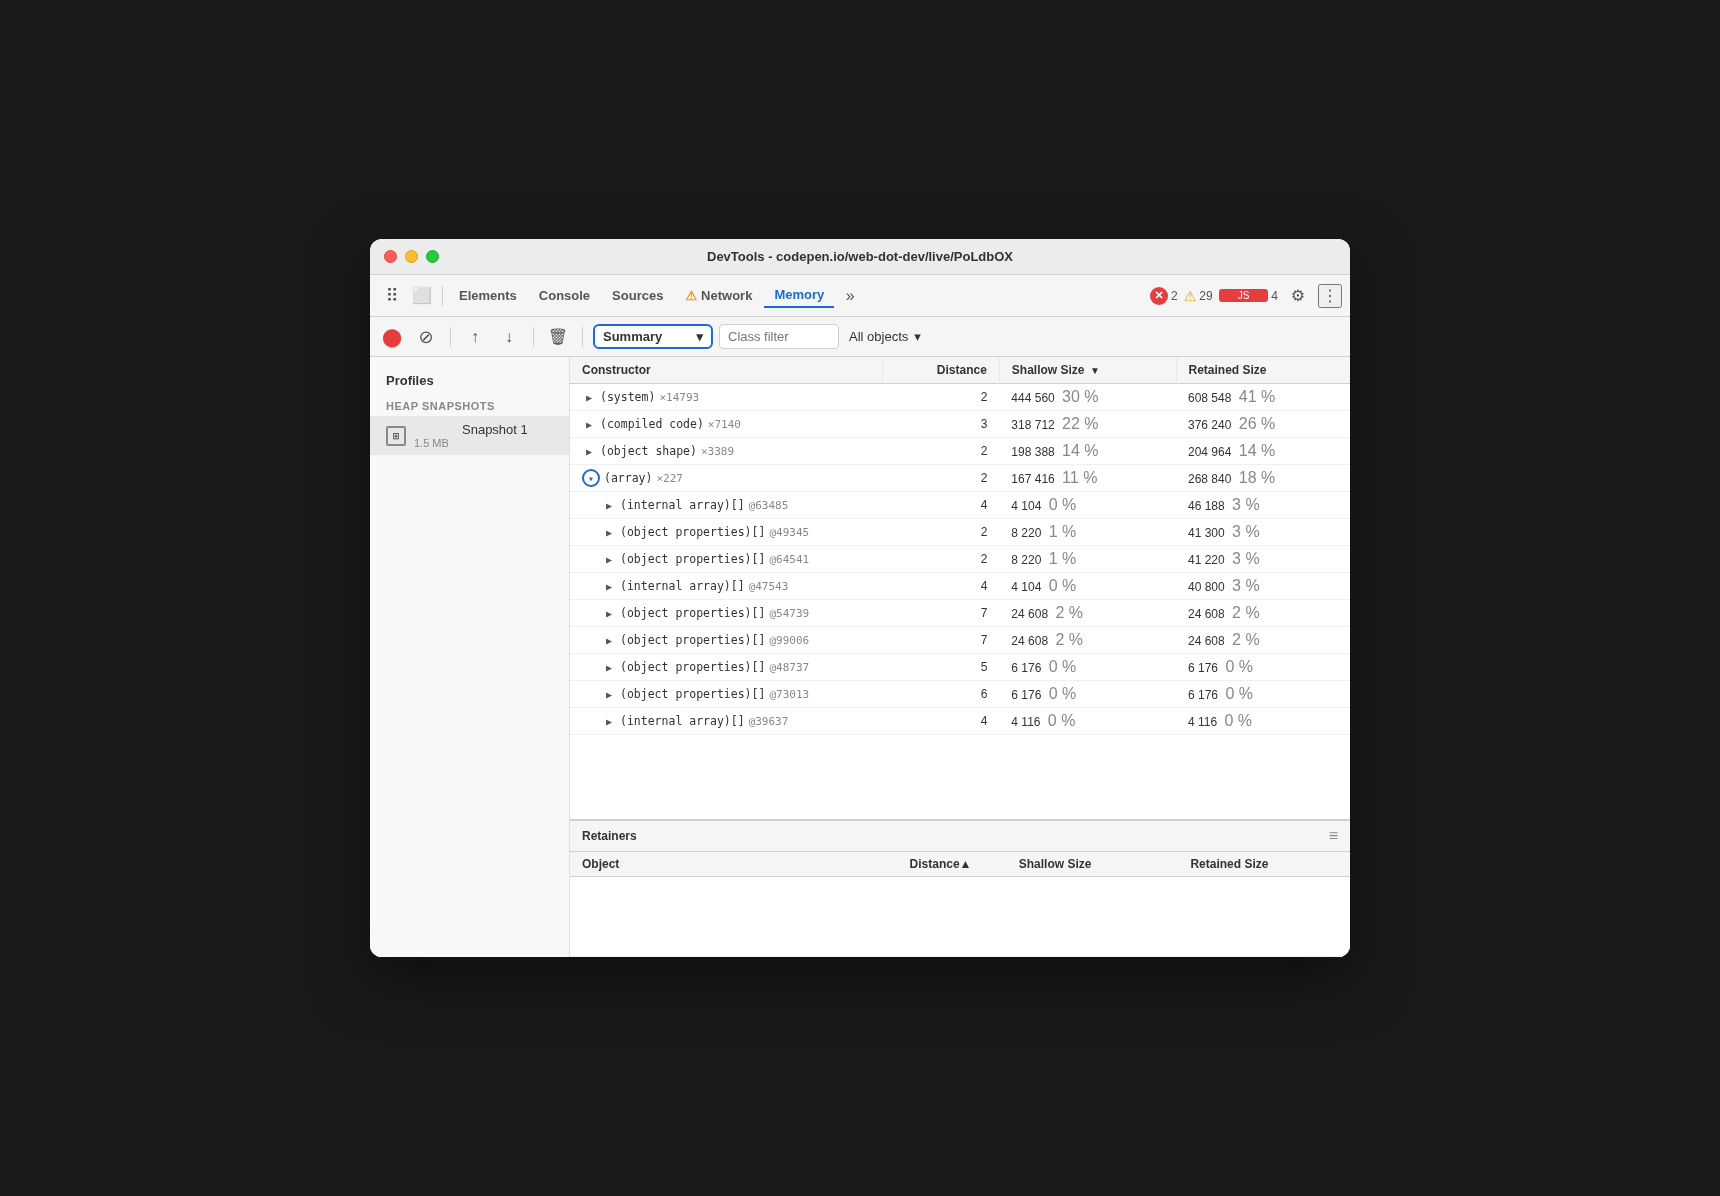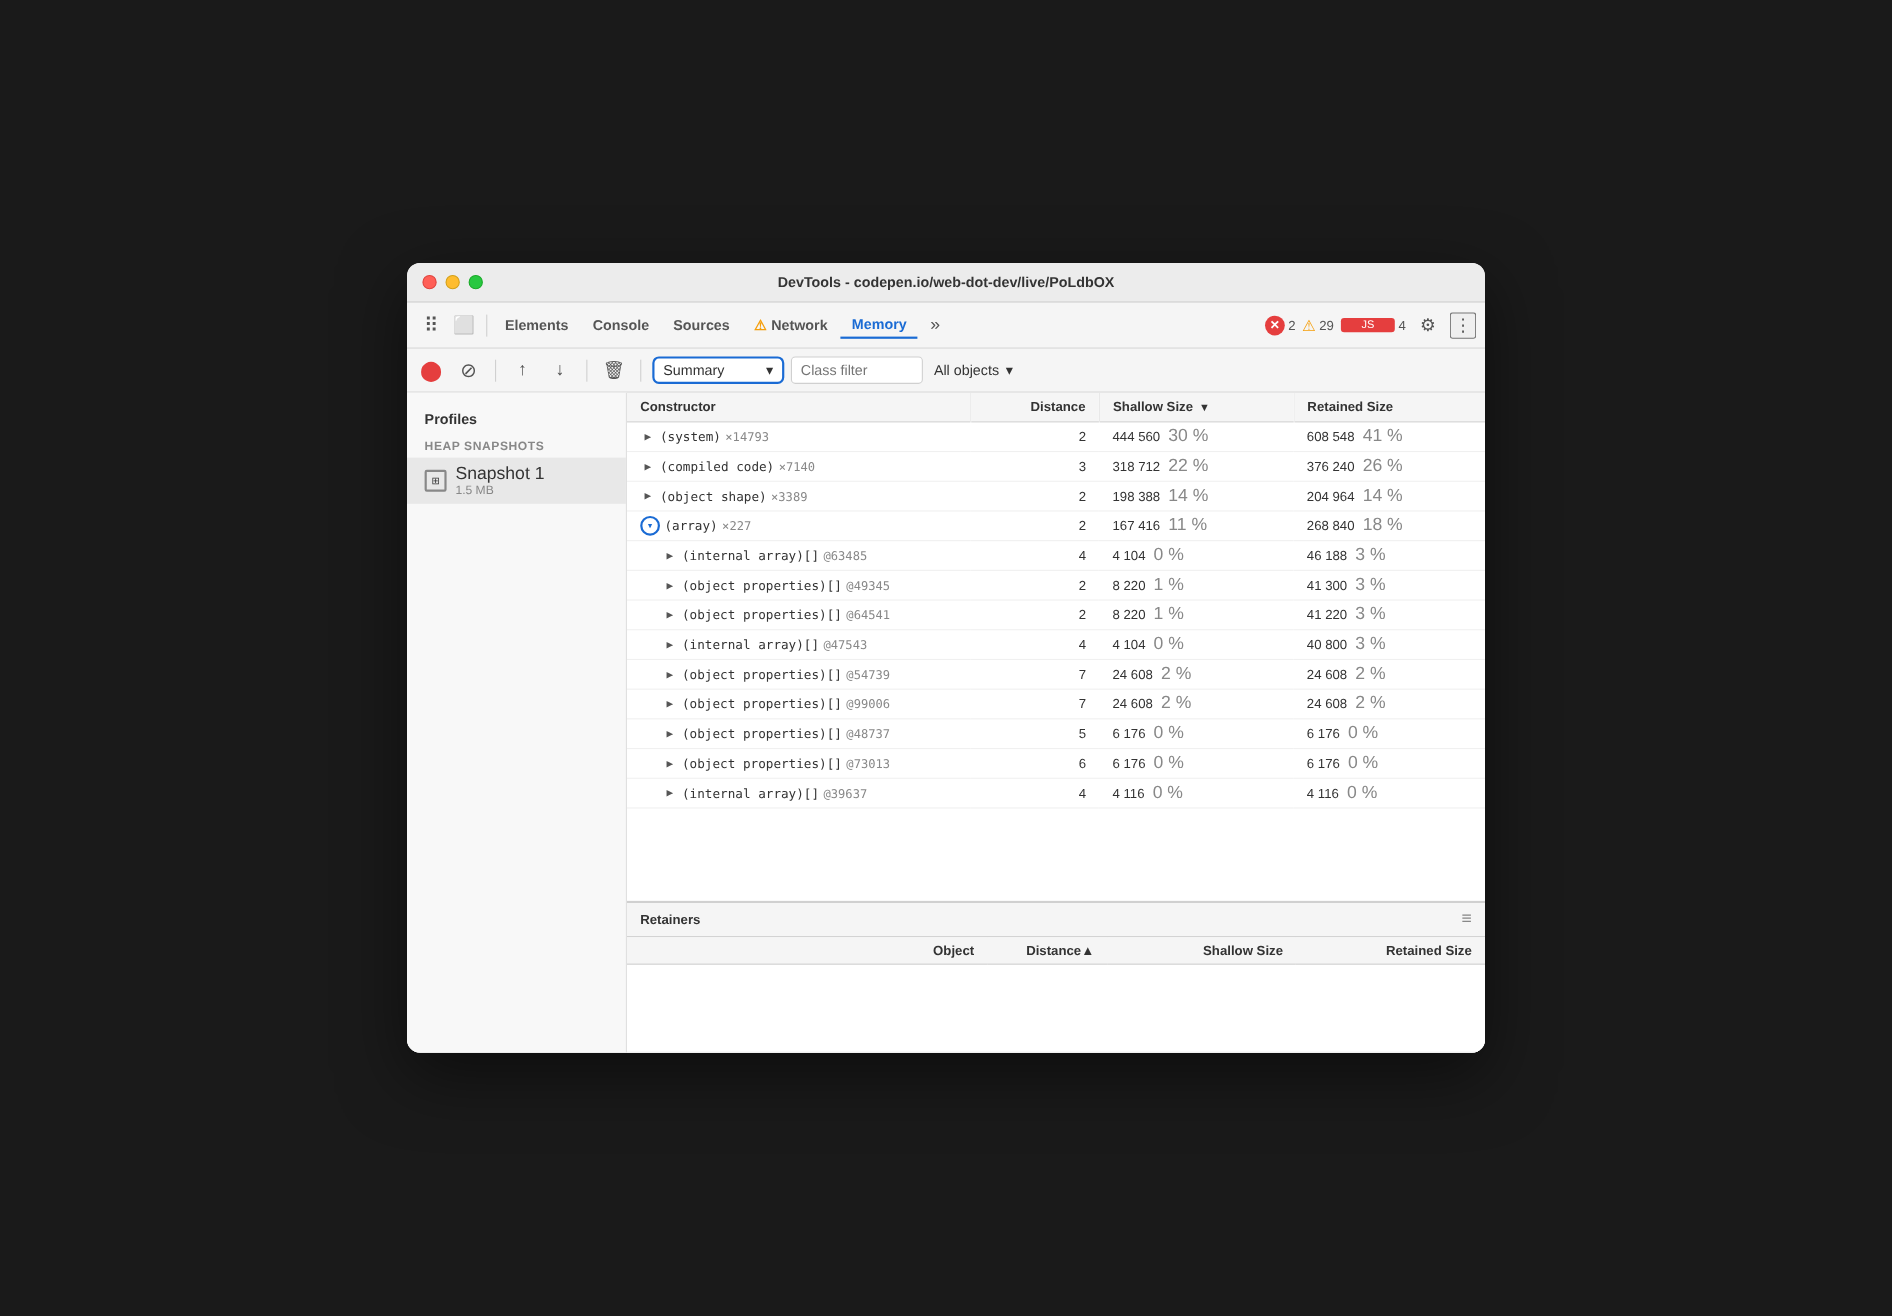--- a/index.html
+++ b/index.html
@@ -165,21 +165,21 @@
     .summary-dropdown {
       display: flex;
       align-items: flex-end;
       border: 2px solid #1a6bd4;
       border-radius: 6px;
       padding: 3px 8px;
       background: white;
       cursor: pointer;
       gap: 6px;
       font-size: 13px;
-      font-weight: 400;
+      font-weight: 700;
       color: #333;
       min-width: 120px;
     }
     .class-filter-input {
       border: 1px solid #d0d0d0;
       border-radius: 4px;
       padding: 4px 8px;
       font-size: 13px;
       color: #999;
       background: white;
@@ -235,21 +235,21 @@
       height: 20px;
       border: 2px solid #888;
       border-radius: 2px;
       display: flex;
       align-items: center;
       justify-content: center;
       font-size: 10px;
       flex-shrink: 0;
     }
     .snapshot-info { display: flex; flex-direction: column; }
-    .snapshot-name { font-size: 16px; font-weight: 500; }
+    .snapshot-name { font-size: 13px; font-weight: 500; margin-left: 48px; }
     .snapshot-size { font-size: 11px; color: #888; }
     .main-content {
       flex: 1;
       display: flex;
       flex-direction: column;
       overflow: hidden;
     }
     .table-container {
       flex: 1;
       overflow-y: auto;
@@ -329,21 +329,21 @@
     }
     .retainers-table-header {
       background: #f5f5f5;
       border-bottom: 1px solid #d0d0d0;
     }
     .retainers-table-header th {
       padding: 5px 12px;
       font-size: 12px;
       font-weight: 600;
       color: #333;
-      text-align: right;
+      text-align: left;
     }
     .retainers-body { height: 80px; background: white; }
     .divider-icon {
       font-size: 16px;
       color: #888;
     }
     .col-sort-icon { font-size: 10px; margin-left: 2px; }
   </style>
 </head>
 <body>

